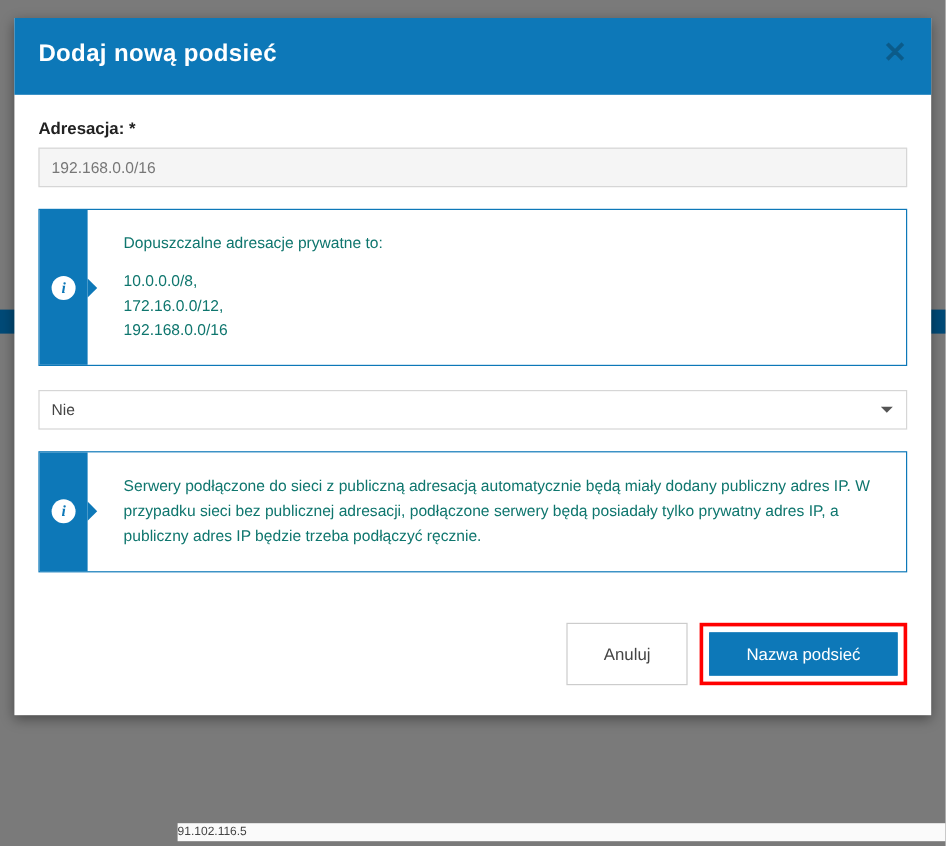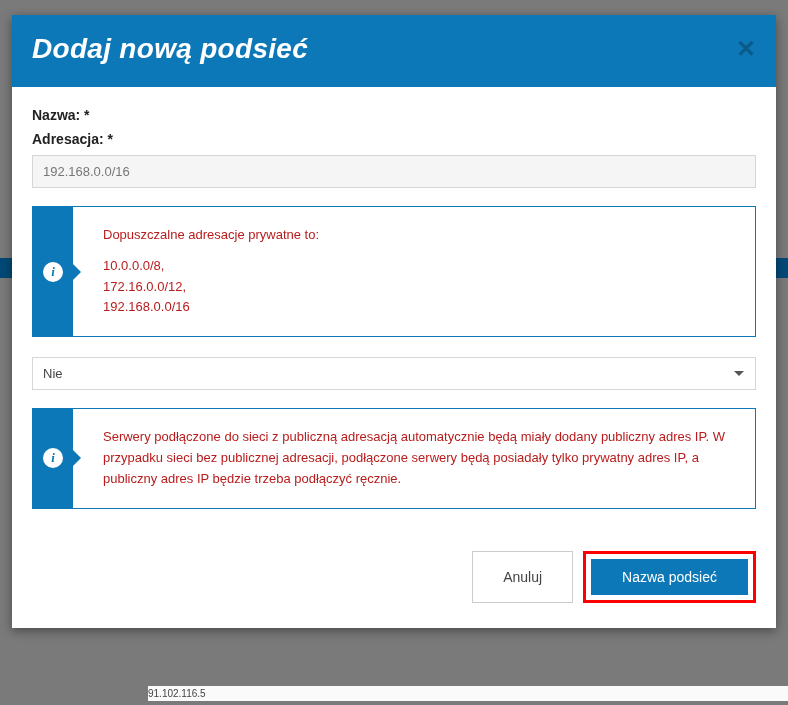--- a/index.html
+++ b/index.html
@@ -39,23 +39,22 @@
     }
     .modal-header {
       background: #0d78b8;
       color: #fff;
       padding: 18px 20px 22px 20px;
       display: flex;
       justify-content: space-between;
       align-items: center;
     }
     .modal-title {
-      font-size: 28px;
-      font-weight: bold;
-      font-style: italic;
+      font-size: 20px;
+      font-weight: bold;
       letter-spacing: 0.3px;
       text-align: center;
     }
     .close-x {
       font-size: 24px;
       color: #0b5b8a;
       font-weight: bold;
       cursor: pointer;
       line-height: 1;
     }
@@ -138,21 +137,21 @@
       align-items: center;
       justify-content: center;
       font-family: Georgia, serif;
       font-style: italic;
       font-weight: bold;
       font-size: 13px;
     }
     .info-content {
       padding: 18px 22px 18px 30px;
       font-size: 13px;
-      color: #b91c1c;
+      color: #0f766e;
       line-height: 1.6;
       flex: 1;
     }
     .info-content p { margin-bottom: 10px; }
     .info-content p:last-child { margin-bottom: 0; }
     .modal-footer {
       padding: 12px 20px 25px 20px;
       display: flex;
       justify-content: flex-end;
       gap: 10px;
@@ -183,21 +182,20 @@
 <div class="backdrop-ip">91.102.116.5</div>
 
 <div class="modal">
   <div class="modal-header">
     <span class="modal-title">Dodaj nową podsieć</span>
     <span class="close-x">✕</span>
   </div>
 
   <div class="modal-body">
 
-    <label class="form-label">Nazwa: *</label>
 
     <label class="form-label">Adresacja: *</label>
     <input class="form-input" type="text" readonly="" value="192.168.0.0/16" style="">
 
     <div class="info-block">
       <div class="info-tab">
         <div class="info-icon-circle">i</div>
       </div>
       <div class="info-content">
         <p>Dopuszczalne adresacje prywatne to:</p>

